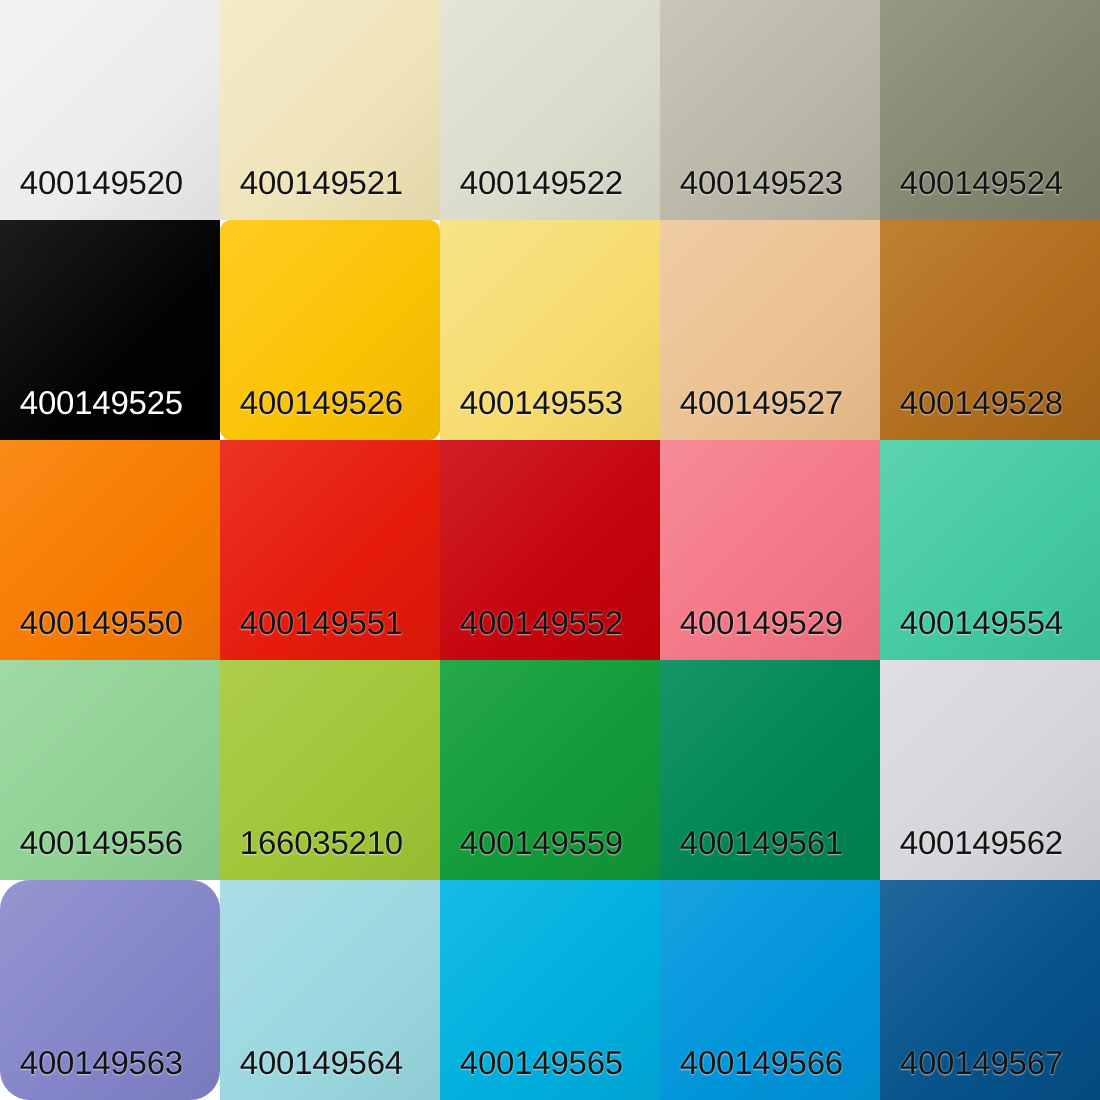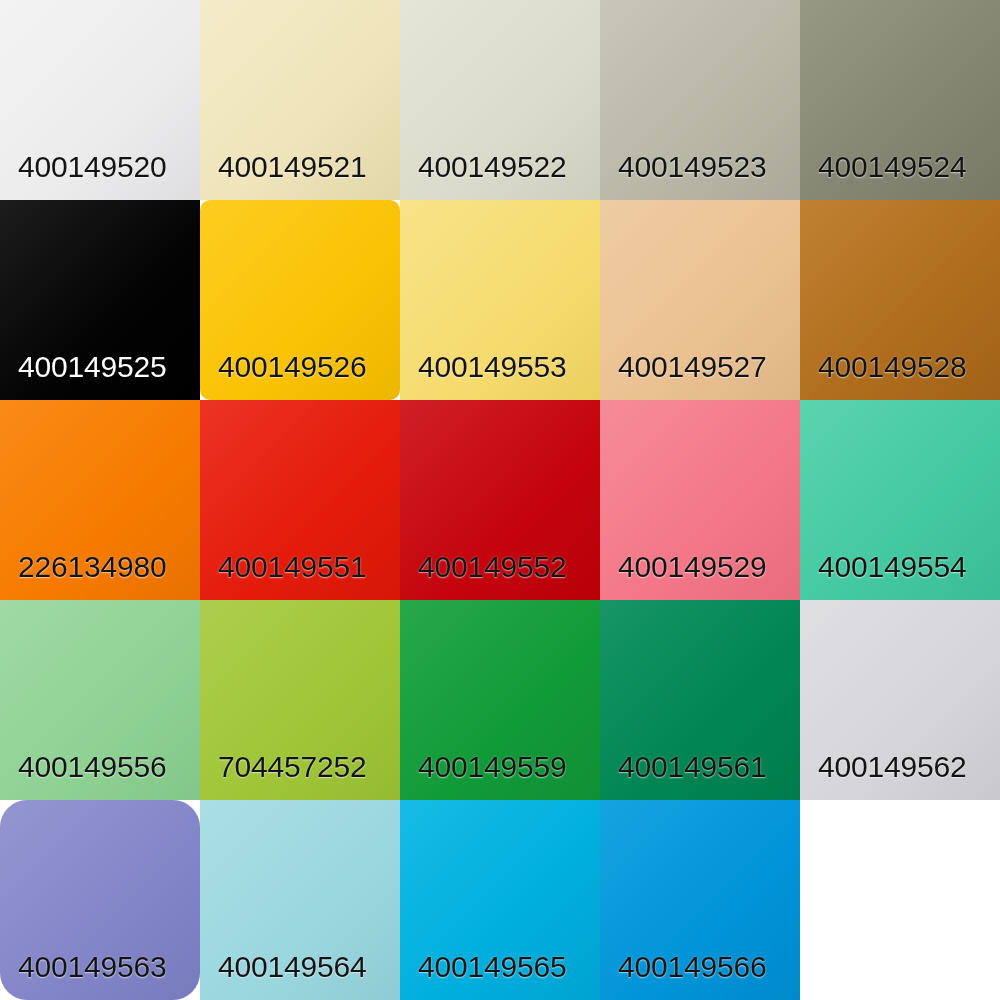--- a/index.html
+++ b/index.html
@@ -89,39 +89,39 @@
     <div class="swatch" style="background: linear-gradient(135deg, rgb(247, 224, 125) 0%, rgb(245, 217, 100) 100%);">
       <span class="swatch-label">400149553</span>
     </div>
     <div class="swatch" style="background: linear-gradient(135deg, rgb(238, 199, 154) 0%, rgb(232, 189, 139) 100%);">
       <span class="swatch-label">400149527</span>
     </div>
     <div class="swatch" style="background: linear-gradient(135deg, rgb(186, 117, 32) 0%, rgb(168, 103, 26) 100%); padding-left: 19px;">
       <span class="swatch-label">400149528</span>
     </div>
     <div class="swatch" style="background: linear-gradient(135deg, rgb(250, 128, 0) 0%, rgb(243, 118, 0) 100%);">
-      <span class="swatch-label">226134980</span>
+      <span class="swatch-label">400149550</span>
     </div>
     <div class="swatch" style="background: linear-gradient(135deg, rgb(234, 32, 16) 0%, rgb(224, 24, 8) 100%);">
       <span class="swatch-label">400149551</span>
     </div>
     <div class="swatch" style="background: linear-gradient(135deg, rgb(204, 10, 18) 0%, rgb(192, 0, 9) 100%);">
       <span class="swatch-label">400149552</span>
     </div>
     <div class="swatch" style="background: linear-gradient(135deg, rgb(246, 128, 142) 0%, rgb(242, 113, 130) 100%);">
       <span class="swatch-label">400149529</span>
     </div>
     <div class="swatch" style="background: linear-gradient(135deg, rgb(76, 207, 168) 0%, rgb(61, 197, 156) 100%);">
       <span class="swatch-label">400149554</span>
     </div>
     <div class="swatch" style="background: linear-gradient(135deg, rgb(151, 214, 155) 0%, rgb(137, 207, 143) 100%);">
       <span class="swatch-label">400149556</span>
     </div>
     <div class="swatch" style="background: linear-gradient(135deg, rgb(165, 201, 60) 0%, rgb(156, 195, 52) 100%);">
-      <span class="swatch-label">704457252</span>
+      <span class="swatch-label">166035210</span>
     </div>
     <div class="swatch" style="background: linear-gradient(135deg, rgb(18, 160, 58) 0%, rgb(17, 150, 56) 100%);">
       <span class="swatch-label">400149559</span>
     </div>
     <div class="swatch" style="background: linear-gradient(135deg, rgb(1, 139, 88) 0%, rgb(0, 130, 79) 100%);">
       <span class="swatch-label">400149561</span>
     </div>
     <div class="swatch" style="background: linear-gradient(135deg, rgb(220, 219, 223) 0%, rgb(210, 209, 214) 100%);">
       <span class="swatch-label">400149562</span>
     </div>
@@ -130,13 +130,16 @@
     </div>
     <div class="swatch" style="background: linear-gradient(135deg, rgb(162, 219, 226) 0%, rgb(149, 212, 221) 100%);">
       <span class="swatch-label">400149564</span>
     </div>
     <div class="swatch" style="background: linear-gradient(135deg, rgb(0, 181, 226) 0%, rgb(0, 170, 218) 100%);">
       <span class="swatch-label">400149565</span>
     </div>
     <div class="swatch" style="background: linear-gradient(135deg, rgb(1, 154, 222) 0%, rgb(0, 144, 212) 100%);">
       <span class="swatch-label">400149566</span>
     </div>
+    <div class="swatch" style="background: linear-gradient(135deg, rgb(11, 90, 147) 0%, rgb(4, 78, 132) 100%);">
+      <span class="swatch-label">400149567</span>
+    </div>
   </div>
 
 </body></html>

